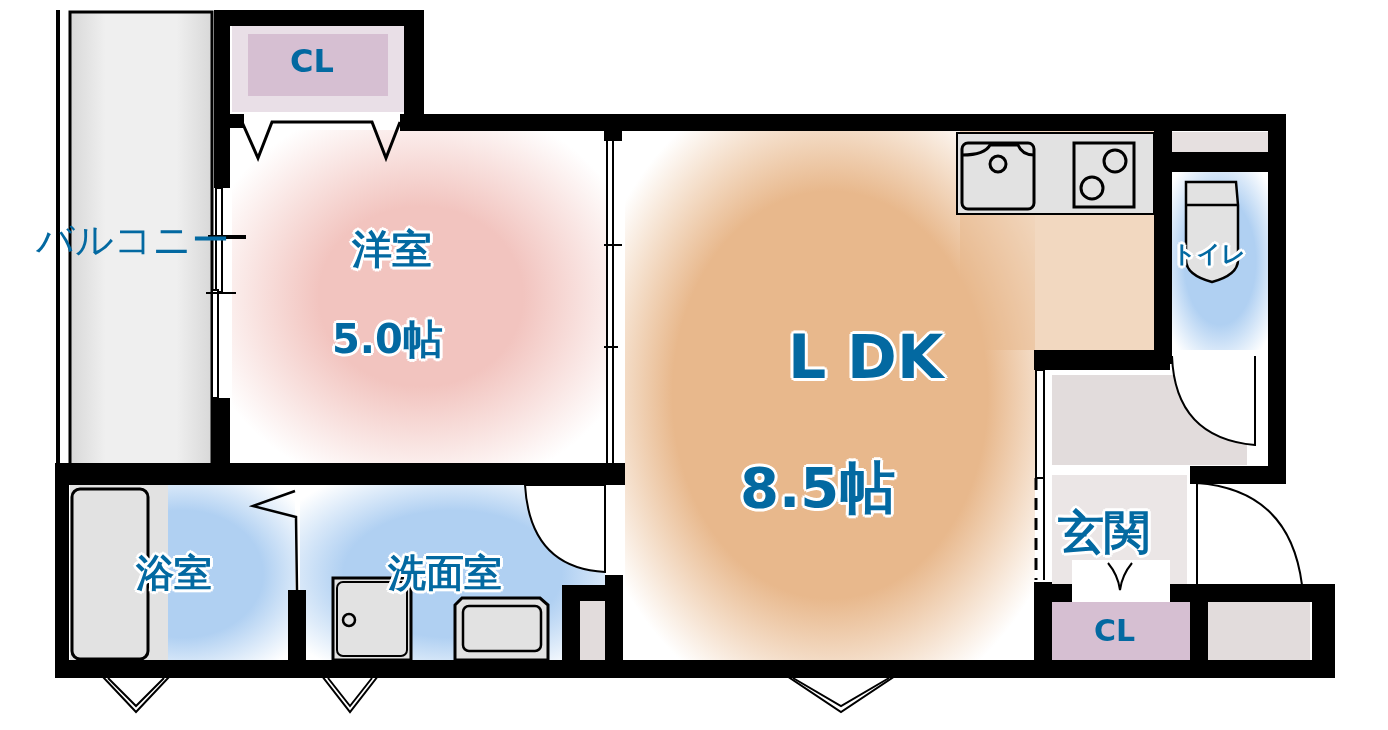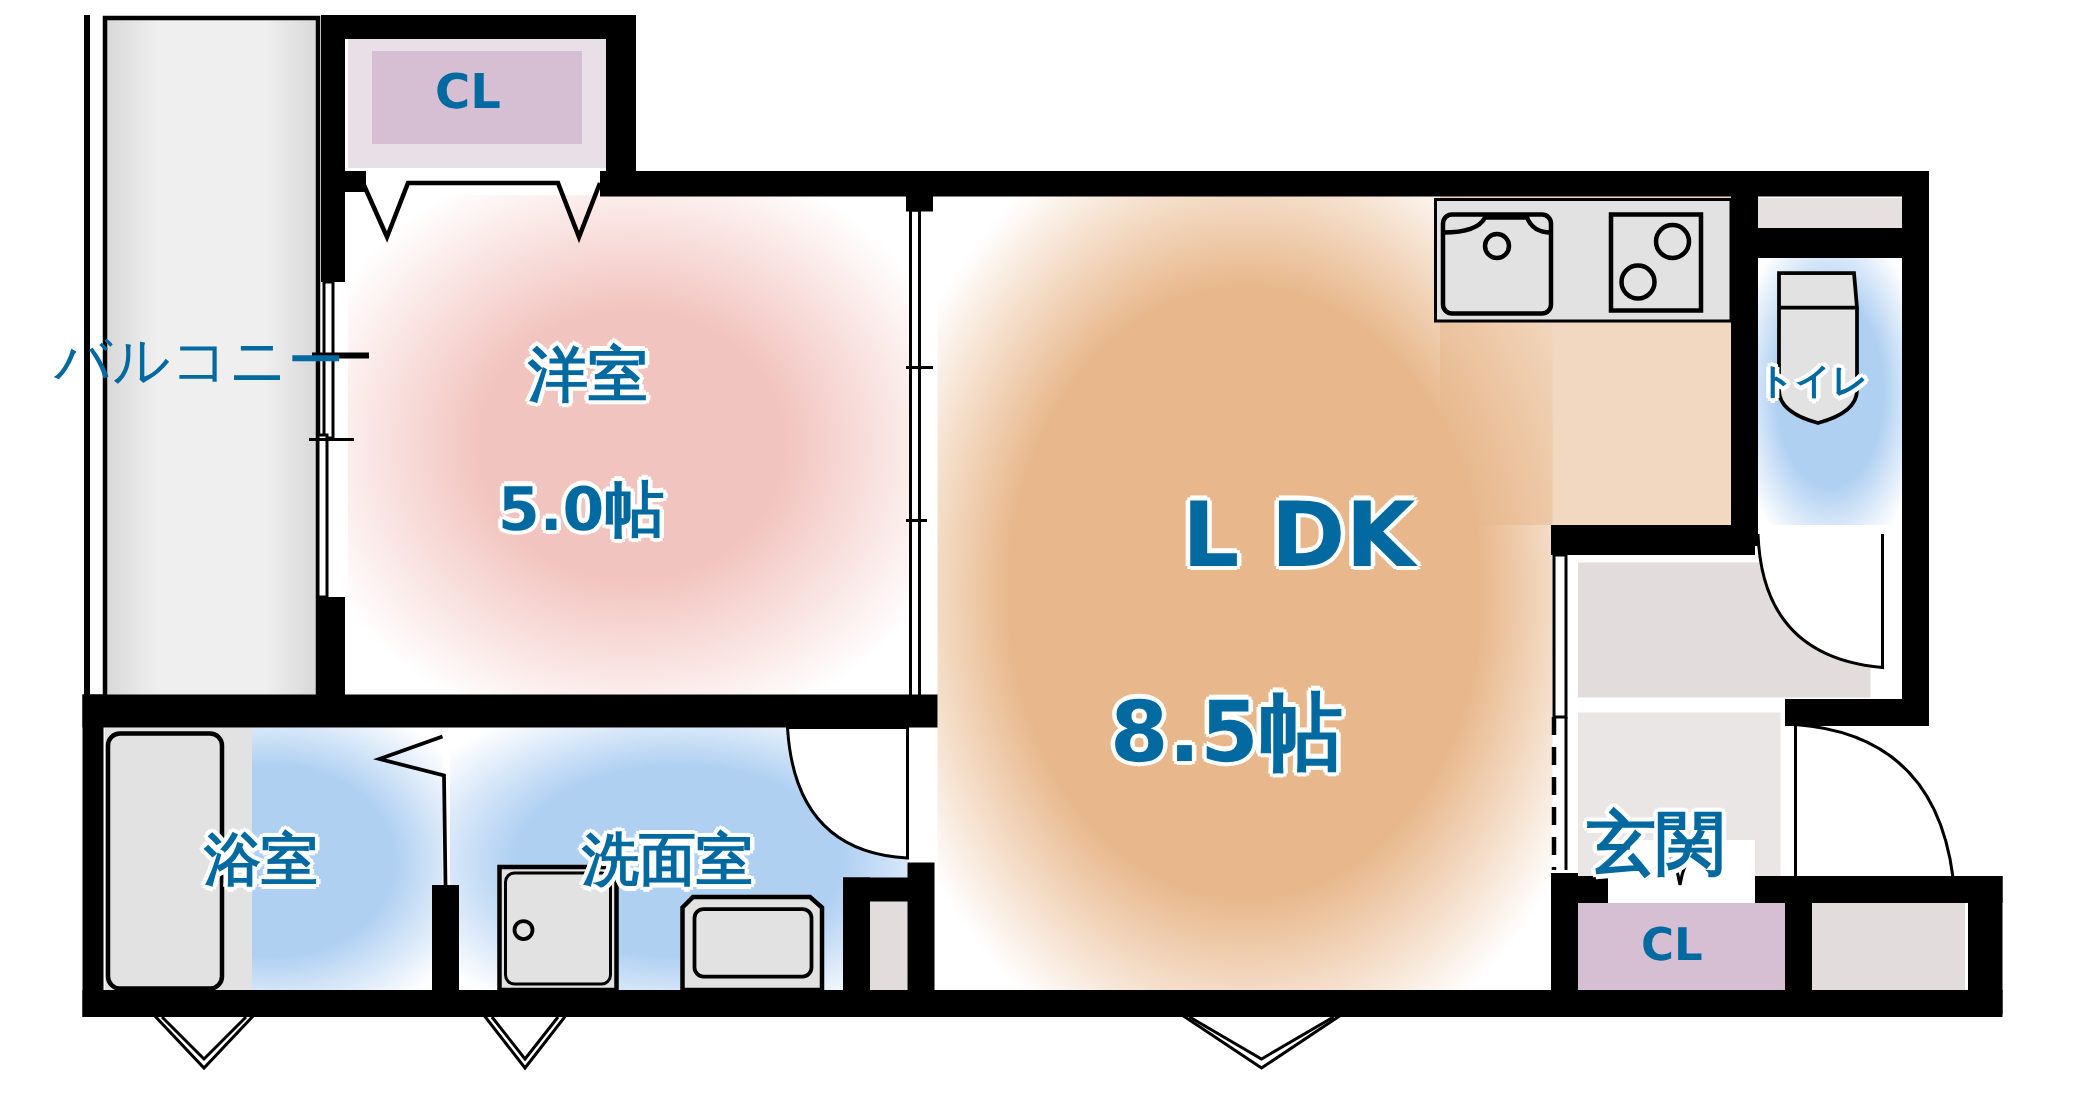--- a/index.html
+++ b/index.html
@@ -154,21 +154,21 @@
 <div class="label" style="left:36px;top:215px;font-size:38px;font-weight:normal;text-shadow:none;">バルコニー</div>
 
 <div class="label" style="left:352px;top:222px;font-size:40px;">洋室</div>
 <div class="label" style="left:332px;top:312px;font-size:40px;">5.0帖</div>
 
 <div class="label" style="left:756px;top:322px;font-size:60px;margin-left:32px;">L DK</div>
 <div class="label" style="left:740px;top:410px;font-size:56px;margin-top:41px;">8.5帖</div>
 
 <div class="label" style="left:1172px;top:238px;font-size:24px;">トイレ</div>
 
-<div class="label" style="left:1058px;top:502px;font-size:46px;margin-top:30px;">玄関</div>
+<div class="label" style="left:1058px;top:502px;font-size:46px;">玄関</div>
 
 <div class="label plain" style="left:1094px;top:613px;font-size:30px;">CL</div>
 
 <div class="label" style="left:136px;top:548px;font-size:38px;">浴室</div>
 
 <div class="label" style="left:388px;top:548px;font-size:38px;">洗面室</div>
 
 <div class="abs" style="left:962px;top:143px;width:72px;height:66px;"></div>
 <div class="abs" style="left:1074px;top:143px;width:60px;height:64px;"></div>
 <div class="abs" style="left:1186px;top:182px;width:52px;height:100px;"></div>

